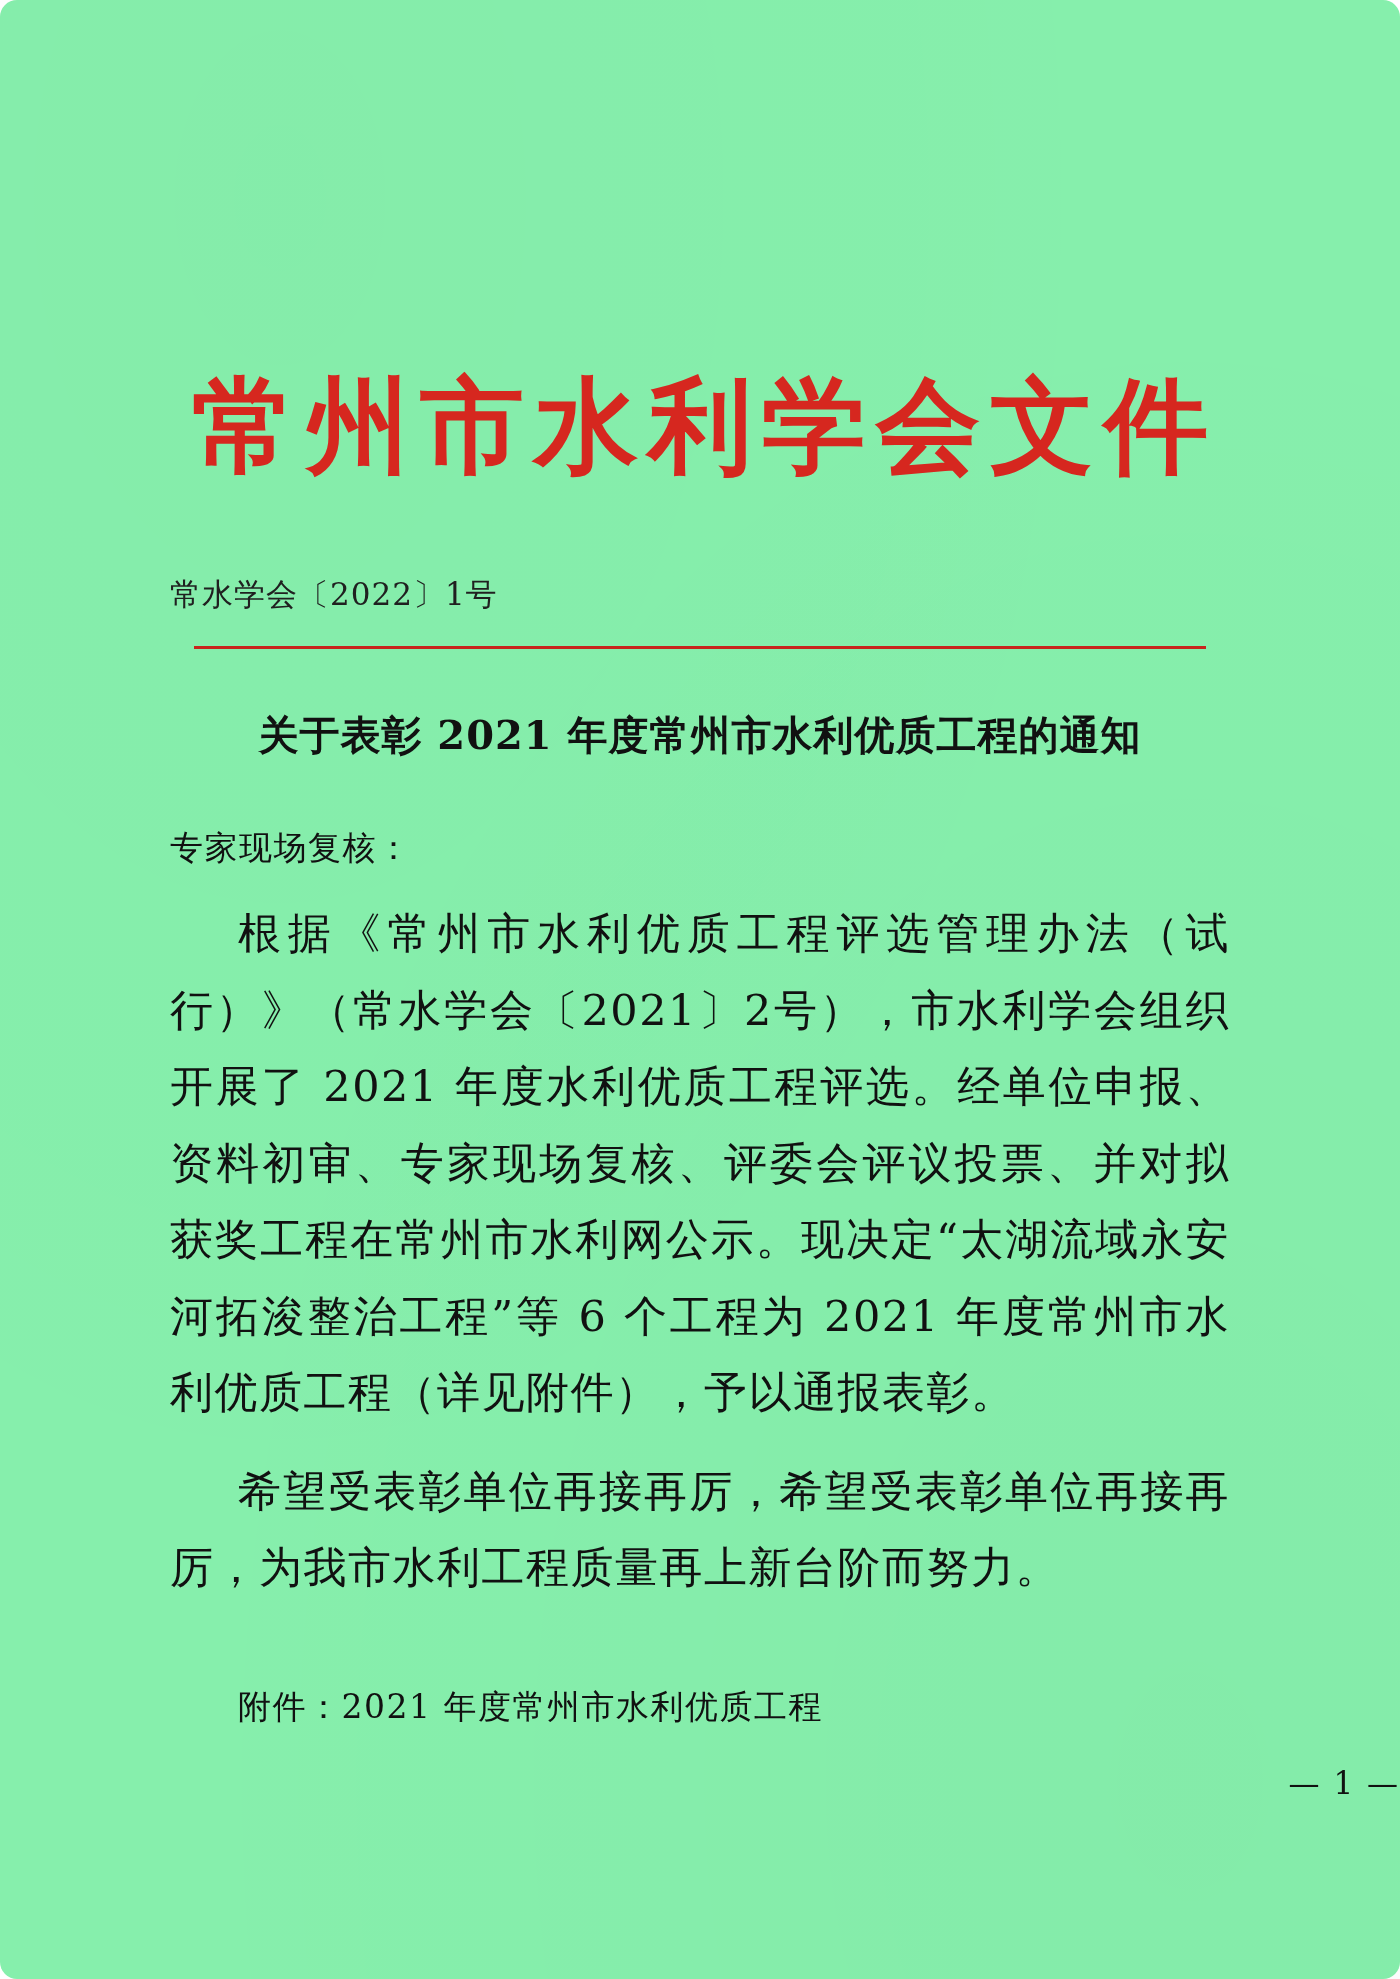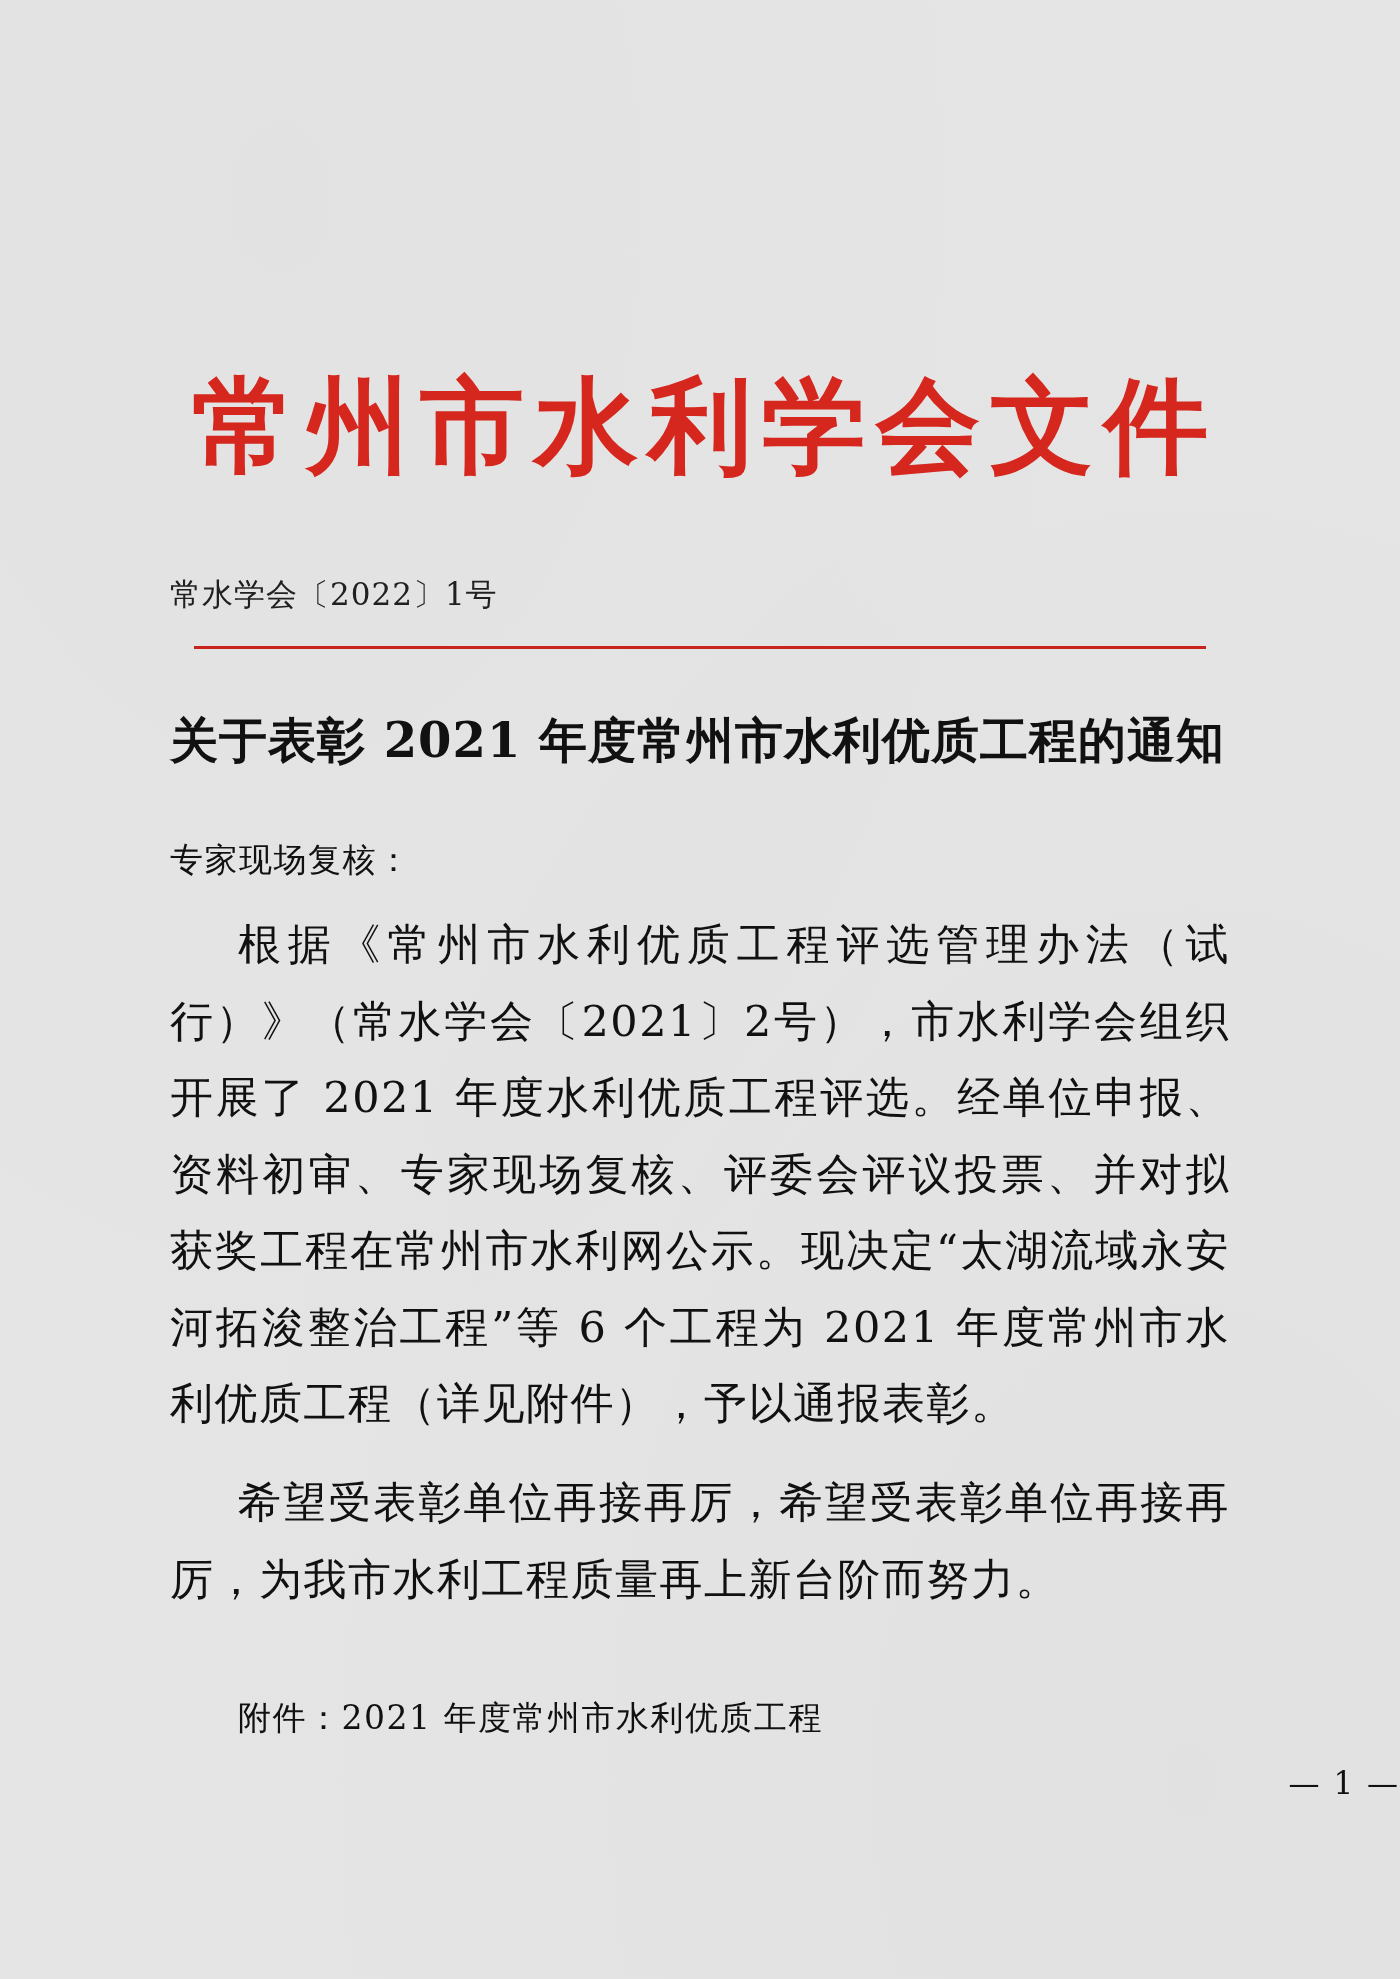--- a/index.html
+++ b/index.html
@@ -12,22 +12,23 @@
     background: #ffffff;
     font-family: "DejaVu Serif", "Liberation Serif", serif;
     color: #1a1a1a;
     overflow: hidden;
   }
 
   .page {
     position: relative;
     width: 1400px;
     height: 1979px;
-    background: #e5e5e5;
+    background: #86efac;
     box-sizing: border-box;
+    border-radius: 17px;
   }
 
   
   .page::before {
     content: "";
     position: absolute;
     inset: 0;
     background:
       radial-gradient(ellipse at 20% 10%, rgba(0,0,0,0.012), rgba(0,0,0,0) 60%),
       radial-gradient(ellipse at 85% 90%, rgba(0,0,0,0.015), rgba(0,0,0,0) 65%);
@@ -64,21 +65,22 @@
 
   .red-rule {
     margin: 30px auto 0 auto;
     width: 1012px;
     height: 3px;
     background: #c8241c;
   }
 
   .doc-title {
     margin-top: 58px;
-    font-size: 48px;
+    text-align: center;
+    font-size: 40px;
     font-weight: bold;
     letter-spacing: 1px;
     color: #111111;
     line-height: 1.4;
   }
 
   .salutation {
     margin-top: 56px;
     font-size: 33px;
     letter-spacing: 1.5px;

